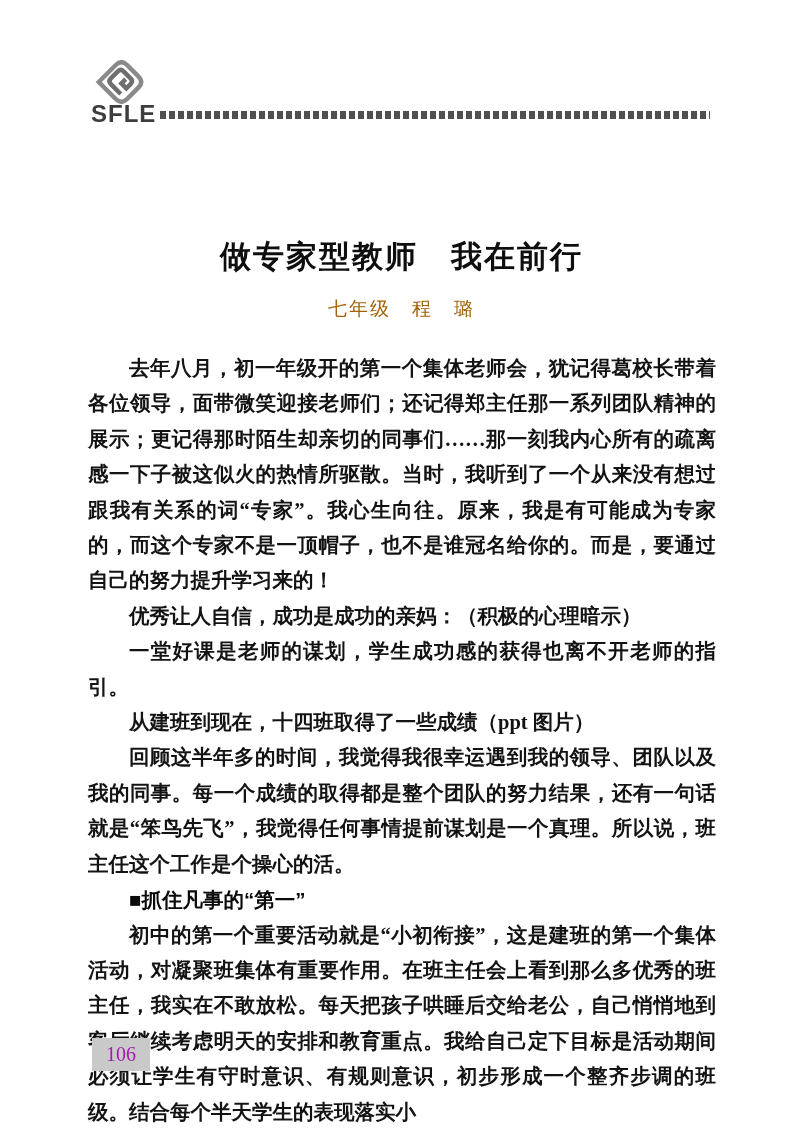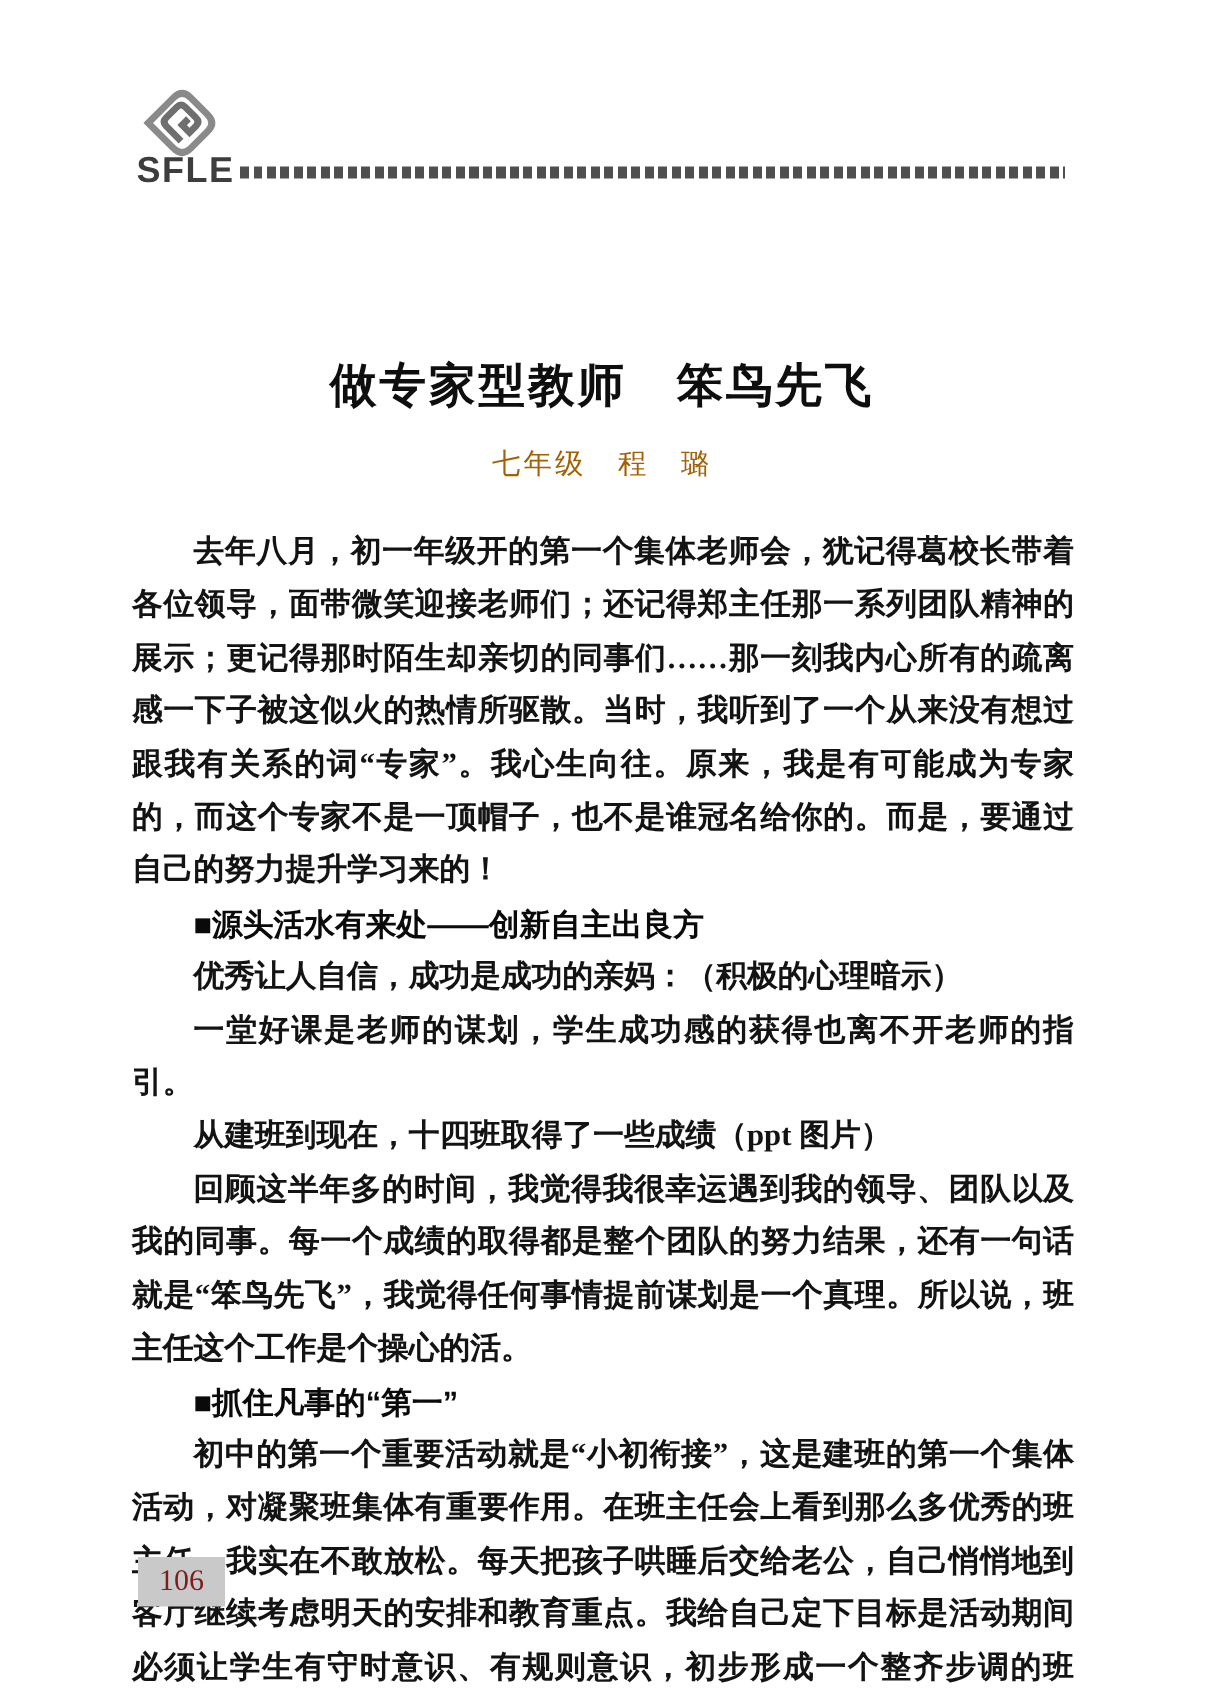--- a/index.html
+++ b/index.html
@@ -37,45 +37,44 @@
     font-weight:600; color:#131313;
   }
   .body-col p { margin:0; text-indent:2em; }
   .body-col p.heading {
     font-family:"Liberation Sans", sans-serif; font-weight:800; color:#0a0a0a;
   }
   
   .page-num {
     position:absolute; left:92px; top:1038px; width:58px; height:33px;
     background:#c9c9c9; text-align:center; line-height:33px;
-    font-size:20px; color:#7f1d1d;
+    font-size:20px; color:#a21caf;
   }
 </style>
 </head>
 <body>
 
 <div class="page">
 
   <div class="logo-wrap">
     <svg width="52" height="48" viewBox="0 0 48 48">
       <g transform="rotate(-45 24 24)" fill="none">
         <path d="M9 9 H33 Q41 9 41 17 V33 Q41 41 33 41 H17 Q9 41 9 33 Z" stroke="#8a8a8a" stroke-width="4.5"></path>
         <path d="M16 33 V19 Q16 15 20 15 H30 Q34 15 34 19 V29 Q34 33 30 33 H24 V26 H30" stroke="#6f6f6f" stroke-width="4.5"></path>
       </g>
     </svg>
   </div>
   <div class="sfle-label">SFLE</div>
   <div class="header-bar"></div>
 
-  <div class="doc-title">做专家型教师　笨鸟先飞</div>
+  <div class="doc-title">做专家型教师　我在前行</div>
   <div class="doc-byline">七年级　程　璐</div>
 
   <div class="body-col">
     <p>去年八月，初一年级开的第一个集体老师会，犹记得葛校长带着各位领导，面带微笑迎接老师们；还记得郑主任那一系列团队精神的展示；更记得那时陌生却亲切的同事们……那一刻我内心所有的疏离感一下子被这似火的热情所驱散。当时，我听到了一个从来没有想过跟我有关系的词“专家”。我心生向往。原来，我是有可能成为专家的，而这个专家不是一顶帽子，也不是谁冠名给你的。而是，要通过自己的努力提升学习来的！</p>
-    <p class="heading">■源头活水有来处——创新自主出良方</p>
     <p>优秀让人自信，成功是成功的亲妈：（积极的心理暗示）</p>
     <p>一堂好课是老师的谋划，学生成功感的获得也离不开老师的指引。</p>
     <p>从建班到现在，十四班取得了一些成绩（ppt 图片）</p>
     <p>回顾这半年多的时间，我觉得我很幸运遇到我的领导、团队以及我的同事。每一个成绩的取得都是整个团队的努力结果，还有一句话就是“笨鸟先飞”，我觉得任何事情提前谋划是一个真理。所以说，班主任这个工作是个操心的活。</p>
     <p class="heading">■抓住凡事的“第一”</p>
     <p>初中的第一个重要活动就是“小初衔接”，这是建班的第一个集体活动，对凝聚班集体有重要作用。在班主任会上看到那么多优秀的班主任，我实在不敢放松。每天把孩子哄睡后交给老公，自己悄悄地到客厅继续考虑明天的安排和教育重点。我给自己定下目标是活动期间必须让学生有守时意识、有规则意识，初步形成一个整齐步调的班级。结合每个半天学生的表现落实小</p>
   </div>
 
   <div class="page-num">106</div>
 

